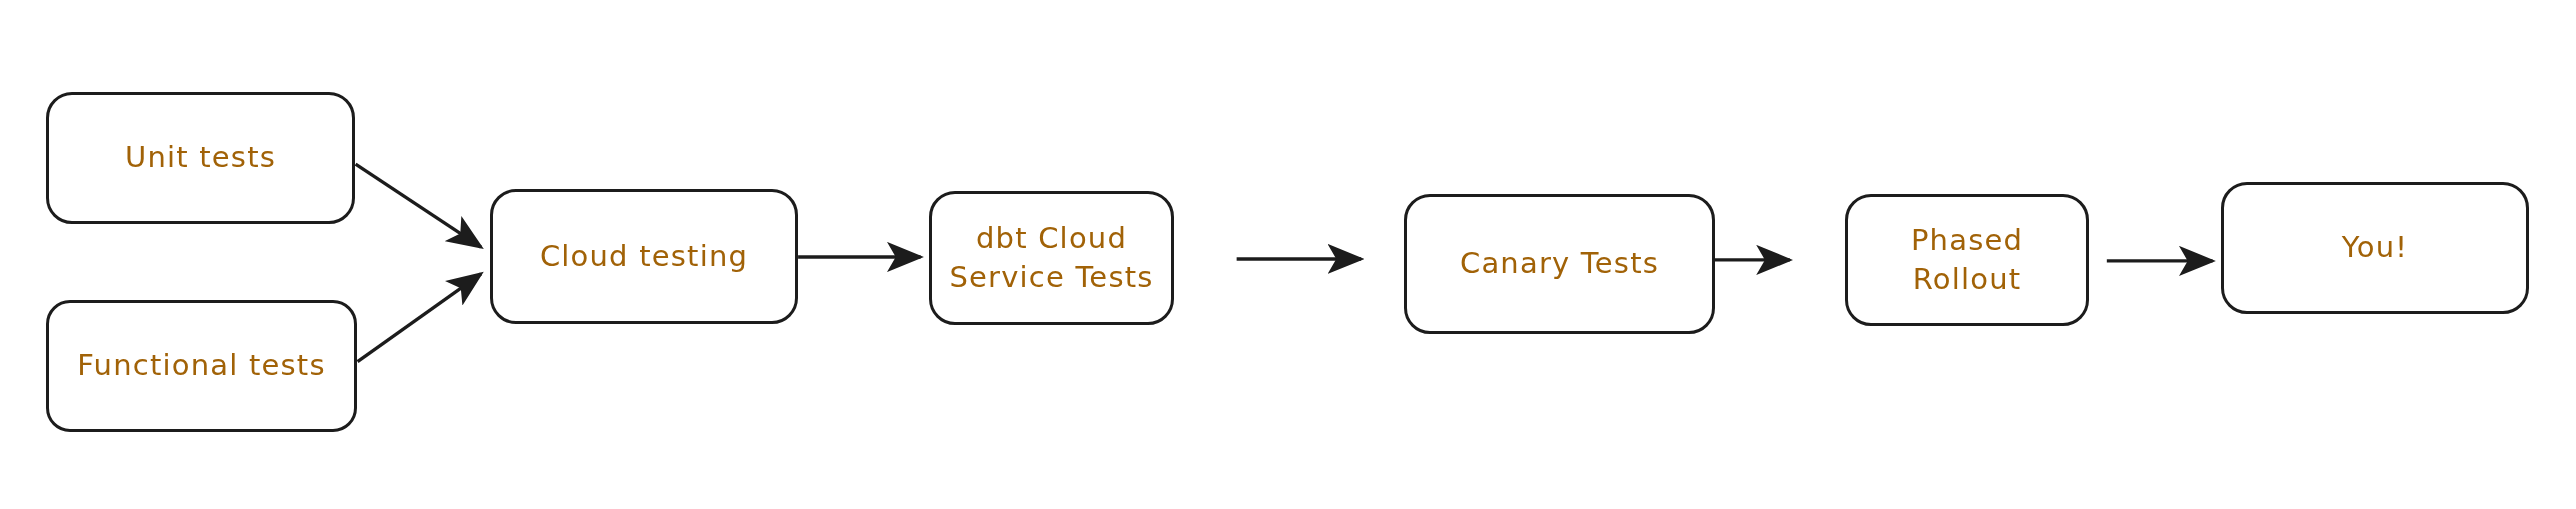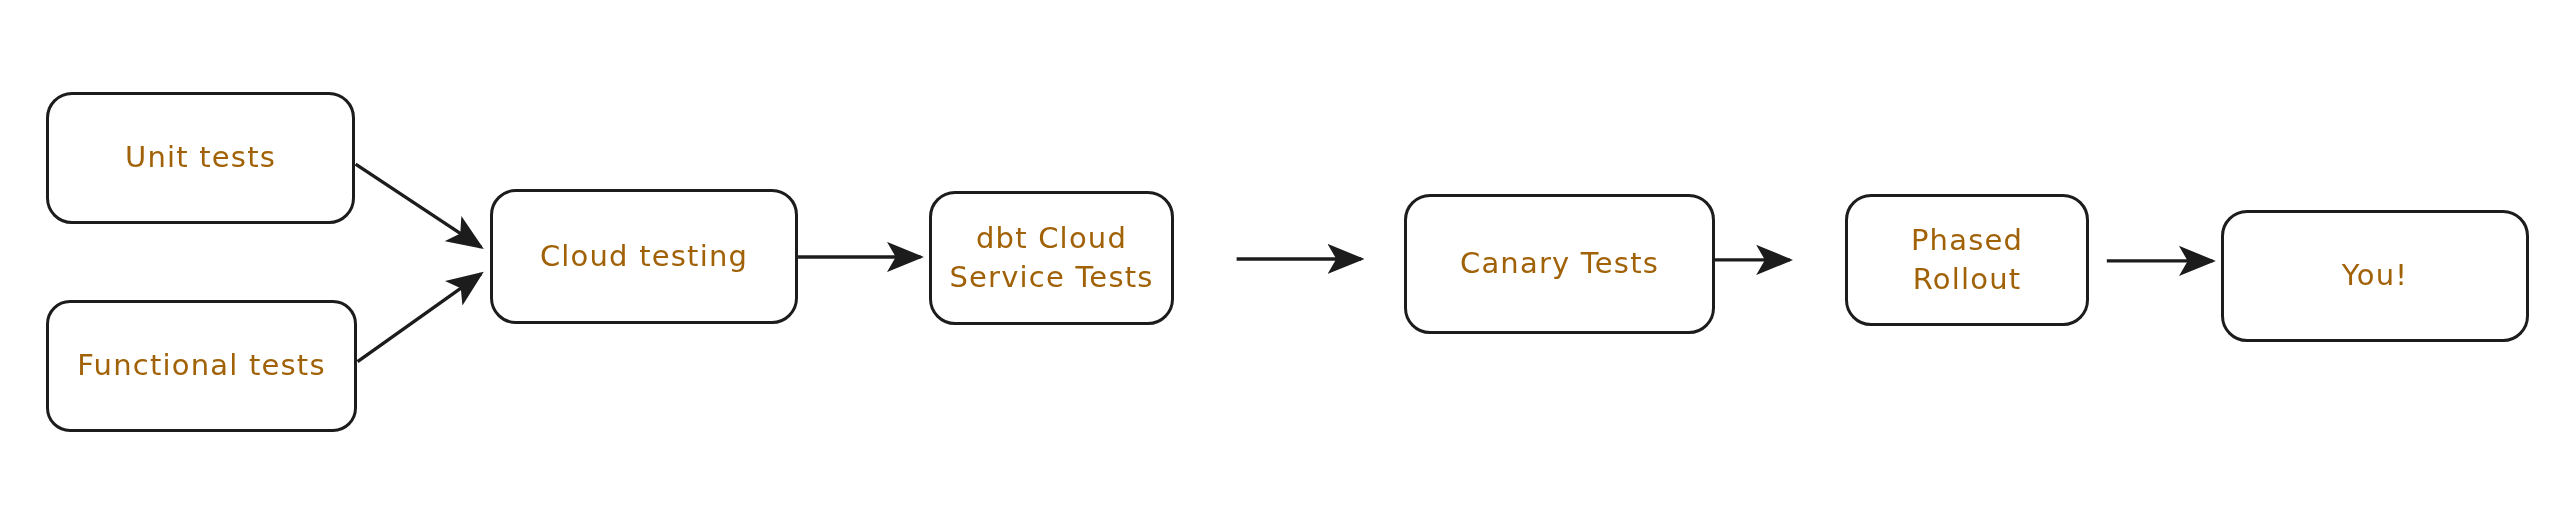--- a/index.html
+++ b/index.html
@@ -46,21 +46,21 @@
     white-space: pre-line;
     padding: 0 14px;
   }
   
   .n-unit        { left: 46px;   top: 92px;  width: 309px; height: 132px; }
   .n-functional  { left: 46px;   top: 300px; width: 311px; height: 132px; border-radius: 24px; }
   .n-smoke       { left: 490px;  top: 189px; width: 308px; height: 135px; }
   .n-dbt         { left: 929px;  top: 191px; width: 245px; height: 134px; }
   .n-canary      { left: 1404px; top: 194px; width: 311px; height: 140px; }
   .n-phased      { left: 1799px; top: 194px; width: 244px; height: 132px; margin-left: 46px; }
-  .n-you         { left: 2221px; top: 210px; width: 308px; height: 132px; }
+  .n-you         { left: 2221px; top: 182px; width: 308px; height: 132px; }
 </style>
 </head>
 <body>
 
 <div id="canvas">
 
   <svg id="edge-layer" viewBox="0 0 2608 516">
     <defs>
       <marker id="arrowhead" markerWidth="11" markerHeight="9" refX="10" refY="4.5" orient="auto" markerUnits="strokeWidth">
         <path d="M0,0 L11,4.5 L0,9 L2.6,4.5 Z" fill="#1c1c1c"></path>

